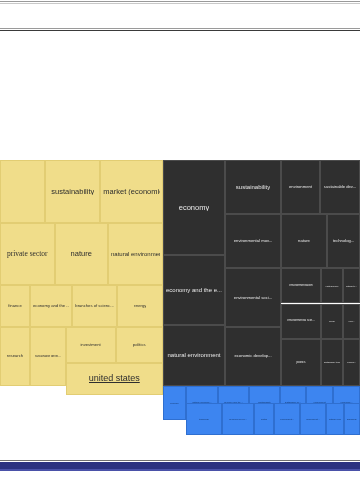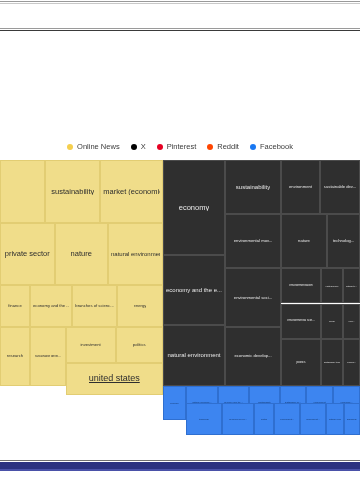--- a/index.html
+++ b/index.html
@@ -106,54 +106,32 @@
 <div id="app">
 
   <hr class="rule rule-top">
   <hr class="rule rule-top2">
   <div class="rule toolbar-strip"></div>
   <hr class="rule rule-mid">
   <hr class="rule rule-mid2">
 
   <div class="canvas">
 
-    <div class="legend" id="legend">
-        <div class="legend-item">
-          <span class="legend-dot" style="background: rgb(245, 207, 78);"></span>
-          <span>Online News</span>
-        </div>
-        <div class="legend-item">
-          <span class="legend-dot" style="background: rgb(0, 0, 0);"></span>
-          <span>X</span>
-        </div>
-        <div class="legend-item">
-          <span class="legend-dot" style="background: rgb(230, 0, 35);"></span>
-          <span>Pinterest</span>
-        </div>
-        <div class="legend-item">
-          <span class="legend-dot" style="background: rgb(255, 69, 0);"></span>
-          <span>Reddit</span>
-        </div>
-        <div class="legend-item">
-          <span class="legend-dot" style="background: rgb(24, 119, 242);"></span>
-          <span>Facebook</span>
-        </div>
-      </div>
 
     <div class="treemap" id="treemap">
         <div class="cell g-news s-lg" style="left: 0px; top: 0px; width: 45.3px; height: 63.054px;">
           <span class="cell-label"></span>
         </div>
         <div class="cell g-news s-lg" style="left: 45.3px; top: 0px; width: 55px; height: 63.054px;">
           <span class="cell-label">sustainability</span>
         </div>
         <div class="cell g-news s-lg" style="left: 100.3px; top: 0px; width: 63px; height: 63.054px;">
           <span class="cell-label">market (economics)</span>
         </div>
-        <div class="cell g-news s-lg" style="left: 0px; top: 63.054px; width: 54.5px; height: 61.924px;">
+        <div class="cell g-news s-lg" style="left: 0px; top: 63.054px; width: 54.5px; height: 61.924px; font-family: Liberation Serif, serif;">
           <span class="cell-label">private sector</span>
         </div>
         <div class="cell g-news s-lg" style="left: 54.5px; top: 63.054px; width: 53.5px; height: 61.924px;">
           <span class="cell-label">nature</span>
         </div>
         <div class="cell g-news s-md" style="left: 108px; top: 63.054px; width: 55px; height: 61.924px;">
           <span class="cell-label">natural environmen...</span>
         </div>
         <div class="cell g-news s-sm" style="left: 0px; top: 124.978px; width: 30px; height: 42.036px;">
           <span class="cell-label">finance</span>

